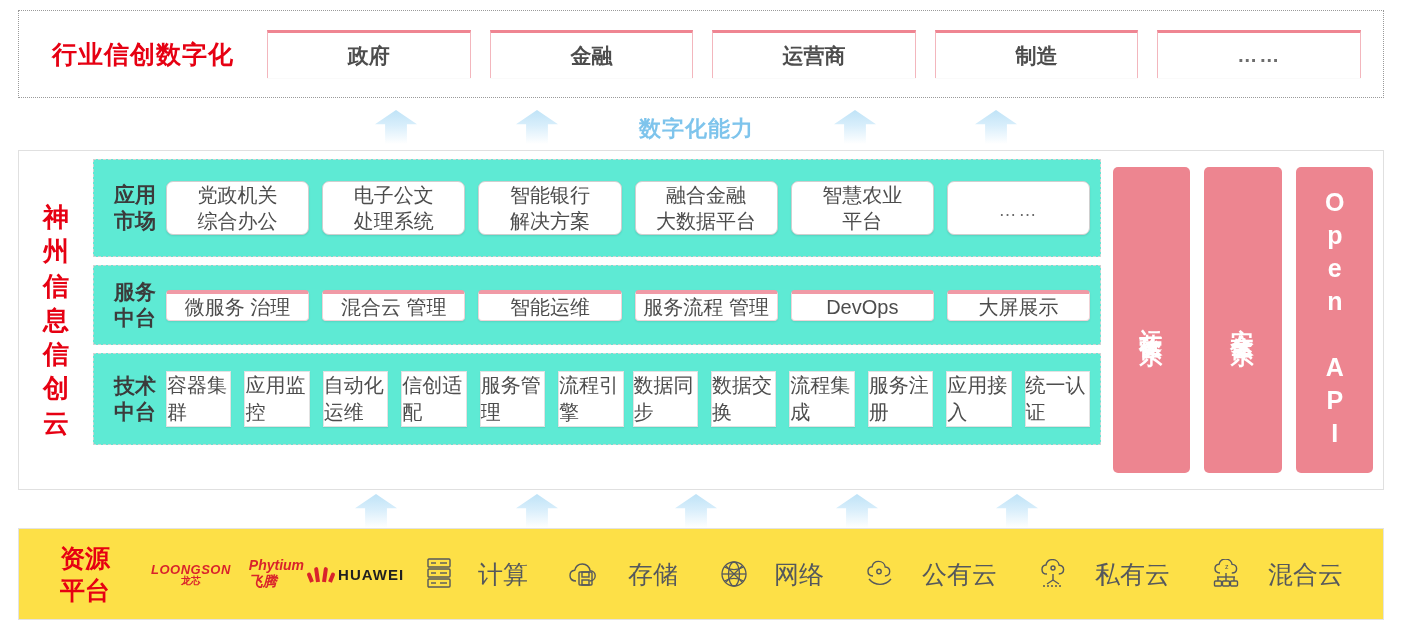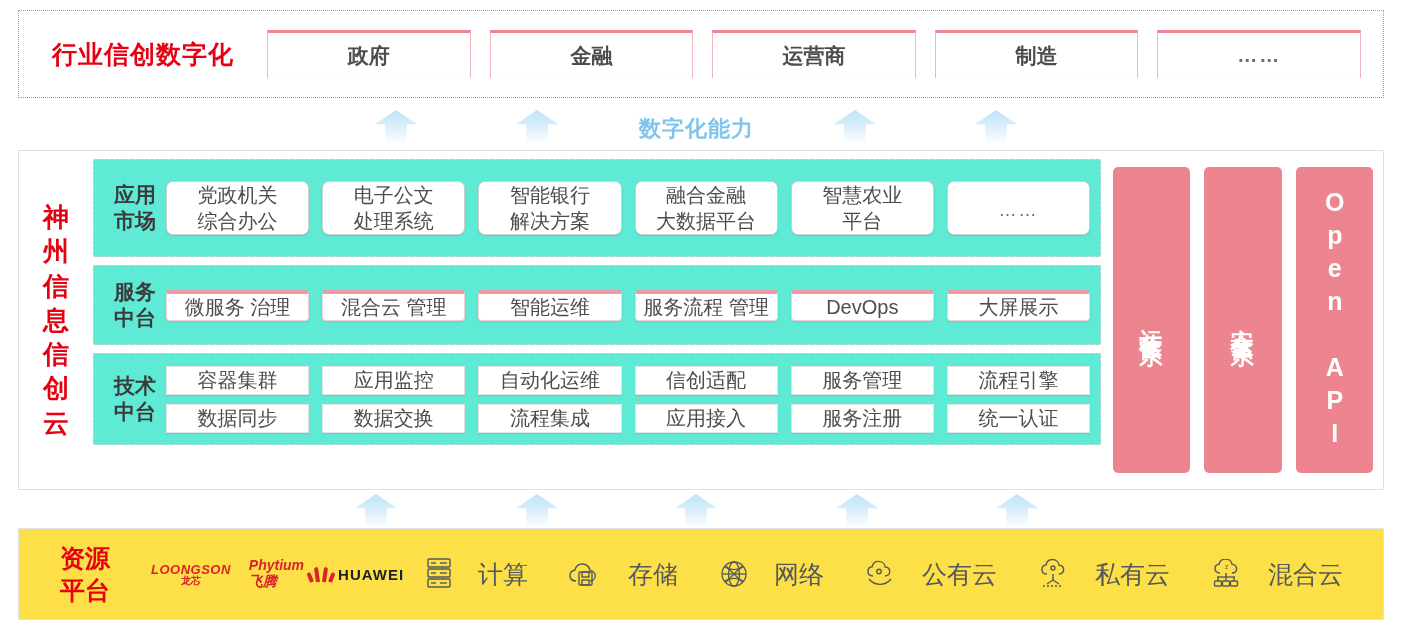--- a/index.html
+++ b/index.html
@@ -89,21 +89,21 @@
   .app-card.dots{align-items:flex-end;padding-bottom:12px;color:#6b6b6b;letter-spacing:2px;font-size:18px;}
 
   .svc-card{
     flex:1;background:#fff;border:1px solid #f0d3d7;
     border-top:4px solid #f09aa6;border-radius:4px;
     display:flex;justify-content:center;text-align:center;
     font-size:20px;color:#4d4d4d;line-height:1.3;
     box-shadow:0 1px 2px rgba(0,0,0,.09);
   }
 
-  .tech-stack{flex:1;display:flex;flex-direction:column;gap:9px;}
+  .tech-stack{flex:1;display:flex;flex-direction:row;gap:9px;}
   .tech-line{display:flex;gap:13px;flex:1;}
   .tech-card{
     flex:1;background:#fff;border:1px solid #e2e2e2;
     display:flex;align-items:center;justify-content:center;
     font-size:20px;color:#4d4d4d;
     box-shadow:0 1px 1px rgba(0,0,0,.07);
   }
 
   .side-col{flex:0 0 272px;display:flex;gap:14px;padding:8px 0 8px 12px;box-sizing:border-box;}
   .side-panel{
@@ -280,22 +280,22 @@
               <div class="tech-card">应用监控</div>
               <div class="tech-card">自动化运维</div>
               <div class="tech-card">信创适配</div>
               <div class="tech-card">服务管理</div>
               <div class="tech-card">流程引擎</div>
             </div>
             <div class="tech-line">
               <div class="tech-card">数据同步</div>
               <div class="tech-card">数据交换</div>
               <div class="tech-card">流程集成</div>
+              <div class="tech-card">服务注册</div>
               <div class="tech-card">应用接入</div>
-              <div class="tech-card">服务注册</div>
               <div class="tech-card">统一认证</div>
             </div>
           </div>
         </div>
 
       </div>
 
       <div class="side-col">
         <div class="side-panel">
           <span class="v-cn">运营体系</span>

